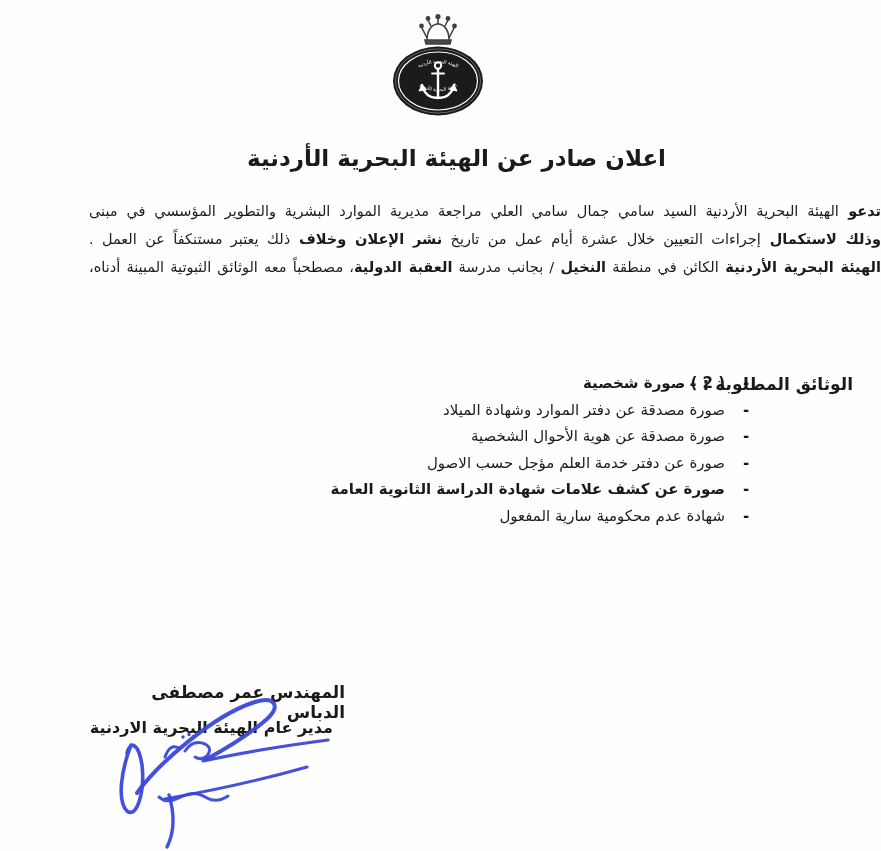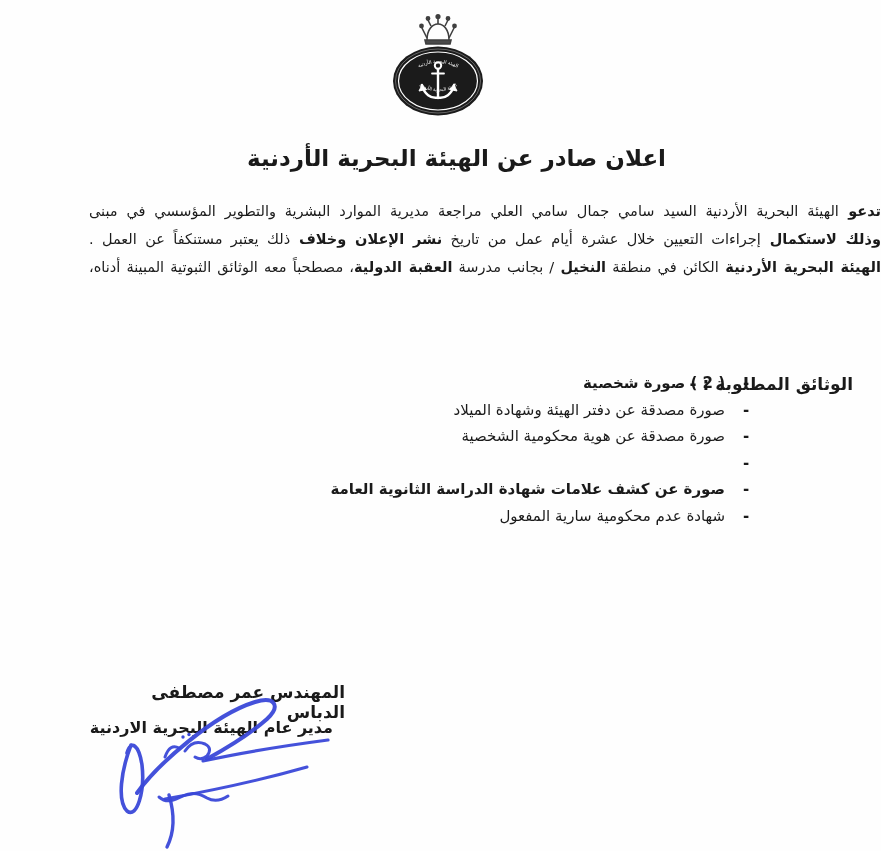--- a/index.html
+++ b/index.html
@@ -117,28 +117,29 @@
 
   <div class="docs-heading">الوثائق المطلوبة : -</div>
 
   <div class="docs-list" id="docs-list">
       <div class="doc-row">
         <span class="doc-dash">-</span>
         <span class="bold">( 2 ) صورة شخصية</span>
       </div>
       <div class="doc-row">
         <span class="doc-dash">-</span>
-        <span class="">صورة مصدقة عن دفتر الهيئة وشهادة الميلاد</span>
+        <span class="">صورة مصدقة عن دفتر الموارد وشهادة الميلاد</span>
       </div>
       <div class="doc-row">
         <span class="doc-dash">-</span>
-        <span class="">صورة مصدقة عن هوية محكومية الشخصية</span>
+        <span class="">صورة مصدقة عن هوية الأحوال الشخصية</span>
       </div>
       <div class="doc-row">
         <span class="doc-dash">-</span>
+        <span class="">صورة عن دفتر خدمة العلم مؤجل حسب الاصول</span>
       </div>
       <div class="doc-row">
         <span class="doc-dash">-</span>
         <span class="bold">صورة عن كشف علامات شهادة الدراسة الثانوية العامة</span>
       </div>
       <div class="doc-row">
         <span class="doc-dash">-</span>
         <span class="">شهادة عدم محكومية سارية المفعول</span>
       </div>
     </div>

